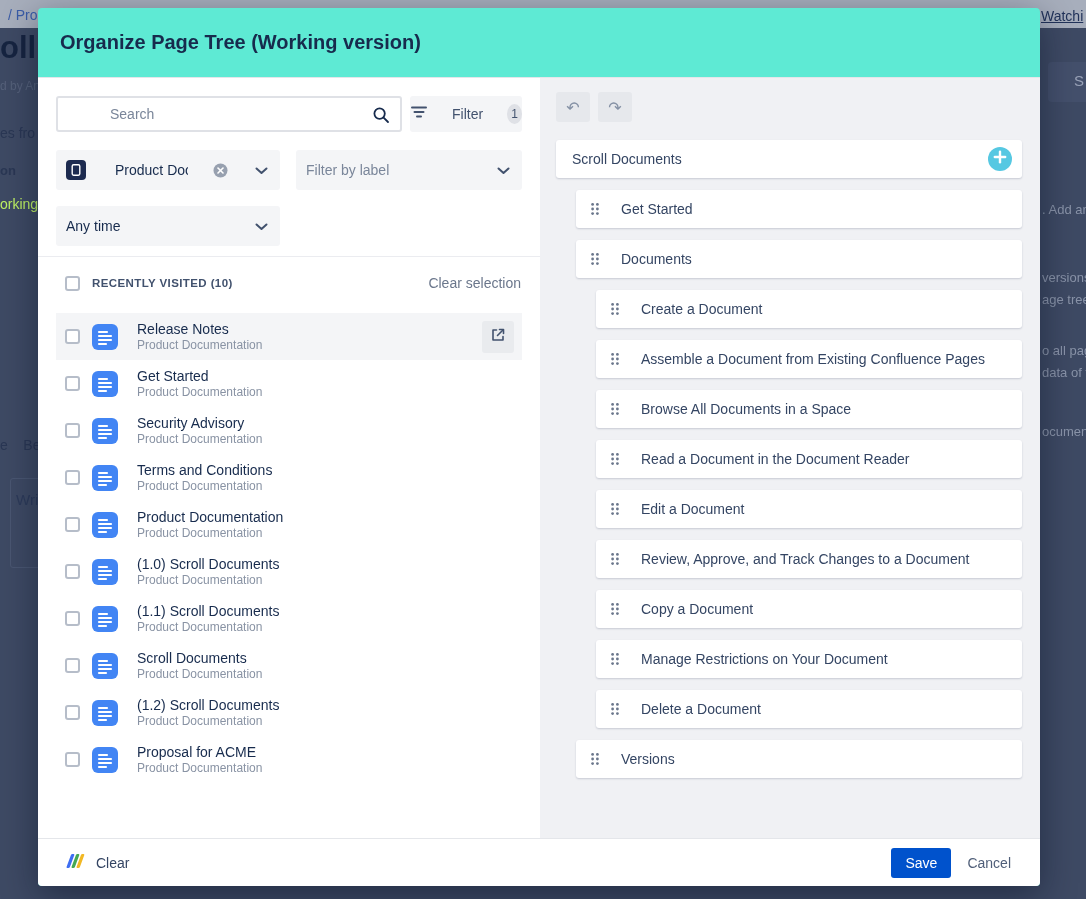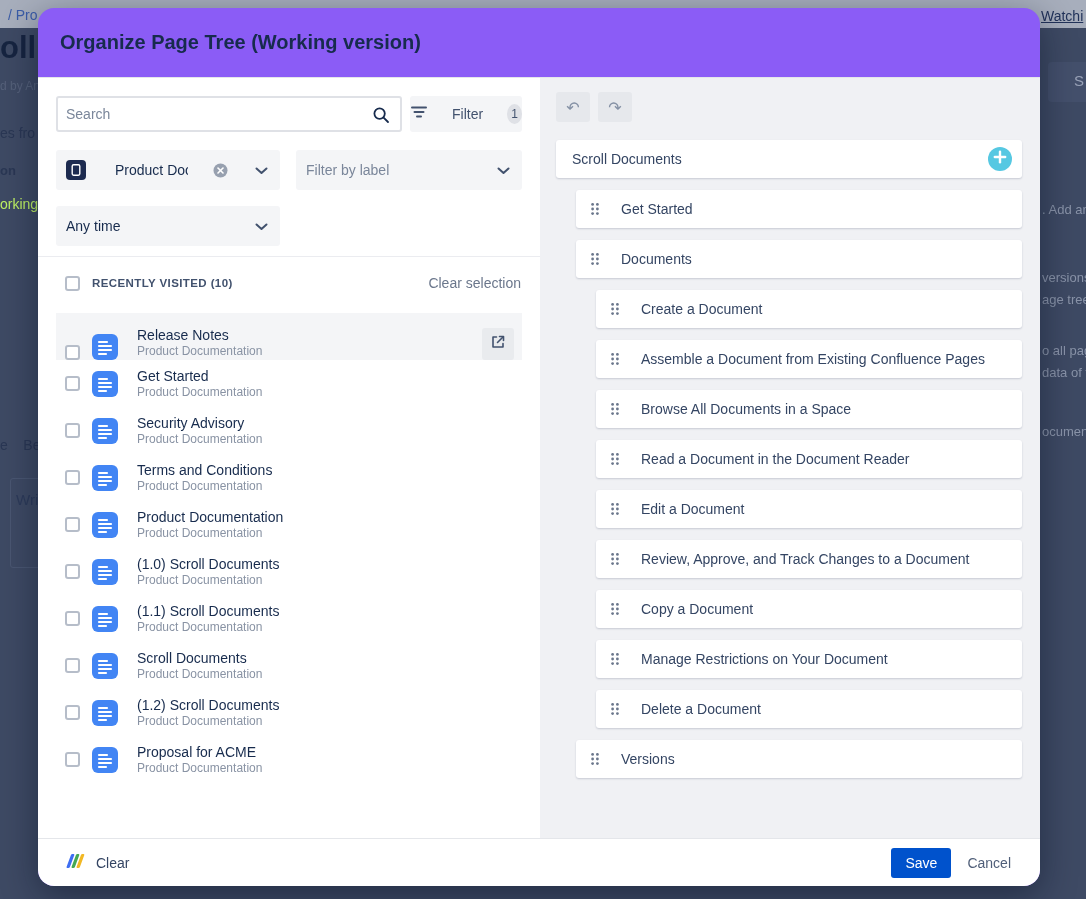--- a/index.html
+++ b/index.html
@@ -28,35 +28,35 @@
   .bg-comment-box span { position:absolute; left:5px; top:12px; font-size:15px; color:#2D3B5A; white-space:nowrap; }
   .bg-share-btn { position:absolute; left:1048px; top:62px; width:60px; height:40px;
     background:#44506C; border-radius:4px; }
   .bg-share-btn span { position:absolute; left:26px; top:10px; font-size:15px; color:#9AA3B8; }
   .frag-r { left:1042px; font-size:13px; color:#8A94A9; }
   .frag-r0 { top:202px; } .frag-r1 { top:270px; } .frag-r2 { top:292px; }
   .frag-r3 { top:343px; } .frag-r4 { top:365px; } .frag-r5 { top:424px; }
 
   
   .modal { position:absolute; left:38px; top:8px; width:1002px; height:878px;
-    background:#8b5cf6; border-radius:16px; box-shadow:0 10px 36px rgba(3,12,30,.45);
+    background:#5eead4; border-radius:4px; box-shadow:0 10px 36px rgba(3,12,30,.45);
     display:flex; flex-direction:column; overflow:hidden; }
   .modal-header { height:70px; flex:0 0 70px; display:flex; align-items:center;
     padding-left:22px; border-bottom:1px solid #E4E6EA; }
   .modal-title { font-size:20px; font-weight:bold; color:#172B4D; }
   .modal-body { flex:1; display:flex; min-height:0; }
 
   
   .left-panel { width:502px; flex:0 0 502px; background:#fff; display:flex;
     flex-direction:column; padding:18px 18px 0 18px; min-height:0; }
   .search-row { display:flex; gap:8px; }
   .search-box { flex:1; position:relative; height:36px; border:2px solid #DFE1E6;
     border-radius:3px; background:#fff; }
   .search-box input { width:100%; height:100%; border:0; outline:none; padding:0 36px 0 8px;
-    font-family:inherit; font-size:14px; color:#172B4D; background:transparent; }
+    font-family:inherit; font-size:14px; color:#172B4D; background:transparent;margin-left:44px; }
   .search-box input::placeholder { color:#7A869A; opacity:1; }
   .search-ic { position:absolute; right:9px; top:7px; }
   .filter-btn { width:112px; height:36px; background:#F4F5F7; border-radius:3px;
     display:flex; align-items:center; justify-content:center; gap:24px; cursor:pointer; }
   .filter-btn .fl { font-size:14px; color:#42526E; }
   .filter-badge { width:20px; height:20px; border-radius:50%; background:#DFE1E6;
     font-size:12px; color:#42526E; display:flex; align-items:center; justify-content:center; }
   .filters { margin-top:18px; }
   .filters-row1 { display:flex; gap:16px; }
   .select { height:40px; background:#F4F5F7; border-radius:3px; display:flex;
@@ -73,21 +73,21 @@
   .clear-x { margin:0 6px 0 4px; display:flex; }
   .panel-divider { margin:10px -18px 0 -18px; border-top:1px solid #EBECF0; }
   .section-row { display:flex; align-items:center; padding:18px 0 16px 9px; }
   .section-label { margin-left:12px; font-size:11.5px; font-weight:bold;
     letter-spacing:.4px; color:#42526E; }
   .clear-sel { margin-left:auto; font-size:14px; color:#6B778C; cursor:pointer; padding-right:1px; }
   .cbx { width:15px; height:15px; border:2px solid #B6BDC9; border-radius:3px;
     background:#fff; flex:0 0 15px; display:inline-block; }
   .results { flex:1; overflow:hidden; margin-top:6px; }
   .result-row { height:47px; display:flex; align-items:center; padding-left:9px; }
-  .result-row.highlighted { background:#F4F5F7;align-items:flex-end; }
+  .result-row.highlighted { background:#F4F5F7; }
   .doc-ic { margin-left:12px; display:flex; flex:0 0 26px; }
   .result-txt { margin-left:19px; display:flex; flex-direction:column; line-height:1.3; }
   .result-title { font-size:14px; color:#172B4D; }
   .result-sub { font-size:12px; color:#8993A4; }
   .open-btn { margin-left:auto; margin-right:8px; width:32px; height:32px; background:#E9EBEE;
     border-radius:3px; display:flex; align-items:center; justify-content:center; cursor:pointer; }
 
   
   .right-panel { flex:1; background:#F0F1F4; padding:14px 18px 0 16px; min-height:0; overflow:hidden; }
   .undo-row { display:flex; gap:8px; }

